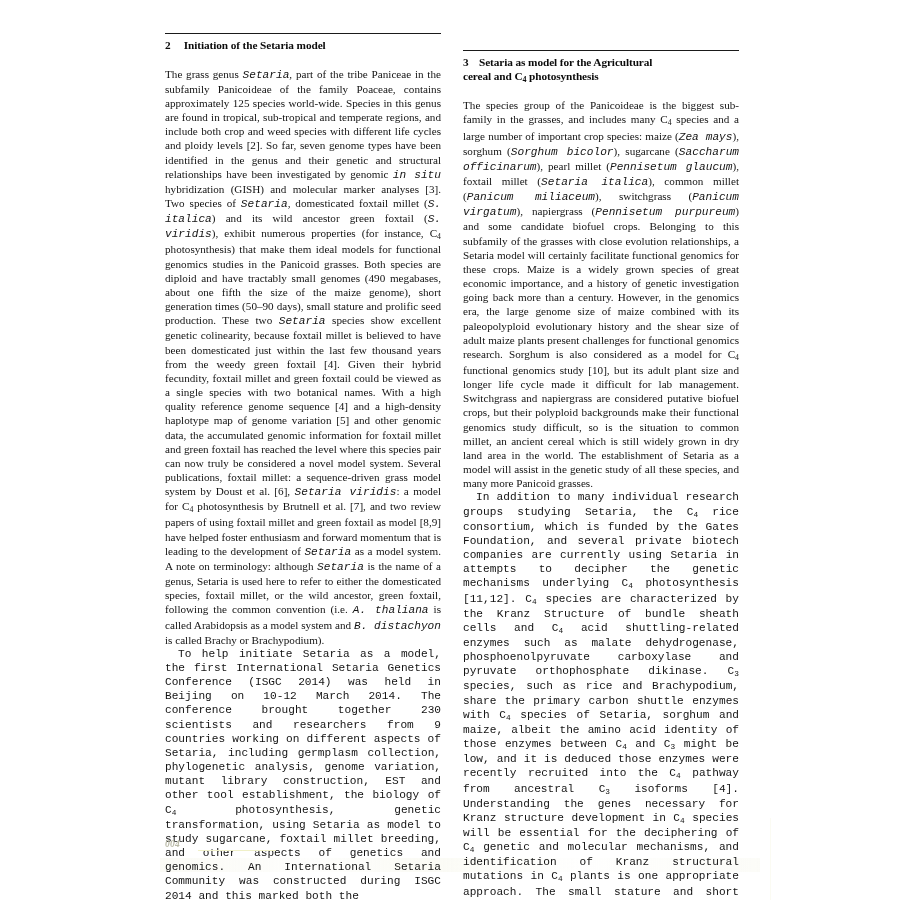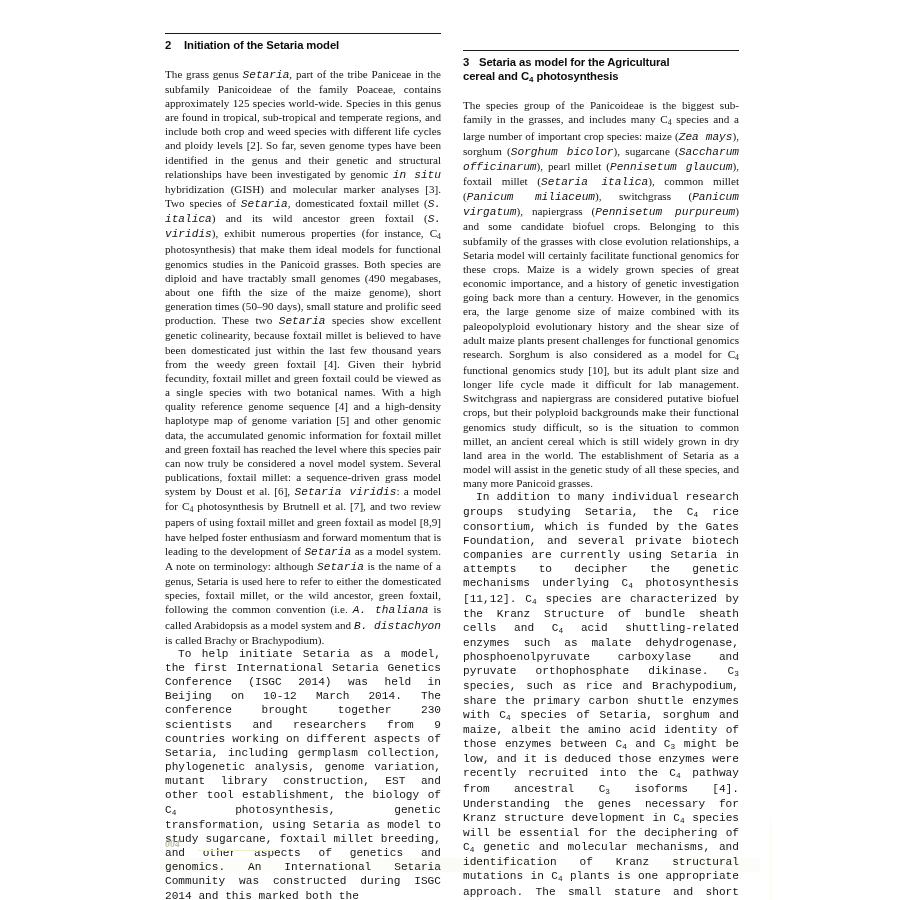--- a/index.html
+++ b/index.html
@@ -53,21 +53,21 @@
     width: 276px;
     flex: 0 0 276px;
   }
 
   .sec-rule {
     border-top: 1.6px solid #1a1a1a;
     margin: 0 0 5px 0;
     height: 0;
   }
   .sec-head {
-    font-family: Liberation Sans, sans-serif;
+    font-family: Liberation Serif, serif;
     font-weight: bold;
     font-size: 11.3px;
     line-height: 13.6px;
     letter-spacing: -0.1px;
     color: #0b0b0b;
     margin: 0 0 14px 0;
   }
   .sec-head .num {
     display: inline-block;
     min-width: 16px;

